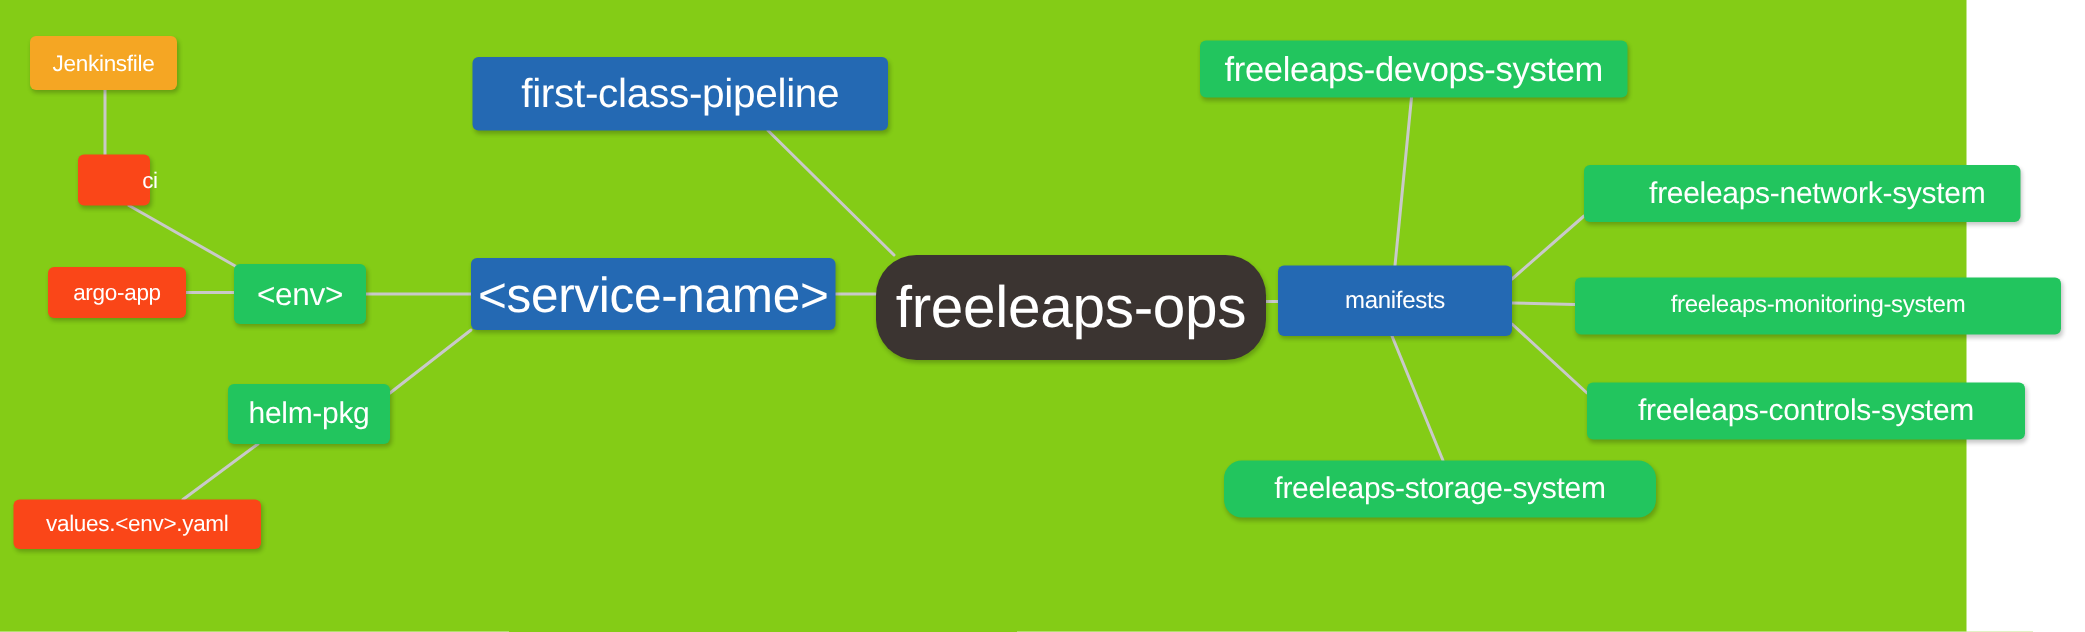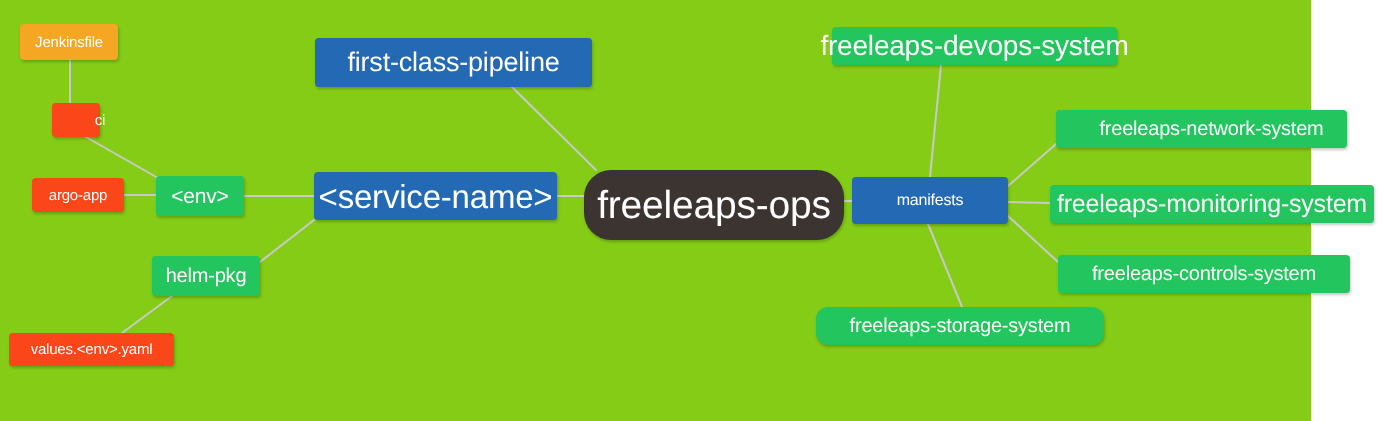--- a/index.html
+++ b/index.html
@@ -66,19 +66,19 @@
       <div class="node" style="left: 20px; top: 24px; width: 98px; height: 36px; background: rgb(245, 166, 35); font-size: 15px;">Jenkinsfile</div>
       <div class="node" style="left: 52px; top: 103px; width: 34px; height: 34px; background: rgb(250, 70, 24); font-size: 15px; padding-left: 48px;">ci</div>
       <div class="node" style="left: 32px; top: 178px; width: 92px; height: 34px; background: rgb(250, 70, 24); font-size: 15px;">argo-app</div>
       <div class="node" style="left: 156px; top: 176px; width: 88px; height: 40px; background: rgb(34, 197, 94); font-size: 21px;">&lt;env&gt;</div>
       <div class="node" style="left: 152px; top: 256px; width: 108px; height: 40px; background: rgb(34, 197, 94); font-size: 20px;">helm-pkg</div>
       <div class="node" style="left: 9px; top: 333px; width: 165px; height: 33px; background: rgb(250, 70, 24); font-size: 15px;">values.&lt;env&gt;.yaml</div>
       <div class="node" style="left: 315px; top: 38px; width: 277px; height: 49px; background: rgb(36, 105, 179); font-size: 27px;">first-class-pipeline</div>
       <div class="node" style="left: 314px; top: 172px; width: 243px; height: 48px; background: rgb(36, 105, 179); font-size: 33px;">&lt;service-name&gt;</div>
       <div class="node" style="left: 584px; top: 170px; width: 260px; height: 70px; background: rgb(59, 52, 49); font-size: 39px; border-radius: 27px;">freeleaps-ops</div>
       <div class="node" style="left: 852px; top: 177px; width: 156px; height: 47px; background: rgb(36, 105, 179); font-size: 16px;">manifests</div>
-      <div class="node" style="left: 832px; top: 27px; width: 285px; height: 38px; background: rgb(34, 197, 94); font-size: 28px;">freeleaps-devops-system</div>
+      <div class="node" style="left: 800px; top: 27px; width: 285px; height: 38px; background: rgb(34, 197, 94); font-size: 23px;">freeleaps-devops-system</div>
       <div class="node" style="left: 1056px; top: 110px; width: 291px; height: 38px; background: rgb(34, 197, 94); font-size: 20px; padding-left: 20px;">freeleaps-network-system</div>
-      <div class="node" style="left: 1050px; top: 185px; width: 324px; height: 38px; background: rgb(34, 197, 94); font-size: 25px; text-align: right;">freeleaps-monitoring-system</div>
+      <div class="node" style="left: 1050px; top: 185px; width: 324px; height: 38px; background: rgb(34, 197, 94); font-size: 16px; text-align: right;">freeleaps-monitoring-system</div>
       <div class="node" style="left: 1058px; top: 255px; width: 292px; height: 38px; background: rgb(34, 197, 94); font-size: 20px; text-align: right;">freeleaps-controls-system</div>
       <div class="node" style="left: 816px; top: 307px; width: 288px; height: 38px; background: rgb(34, 197, 94); font-size: 20px; border-radius: 12px;">freeleaps-storage-system</div>
     </div>
 </div>
 
 </body></html>

